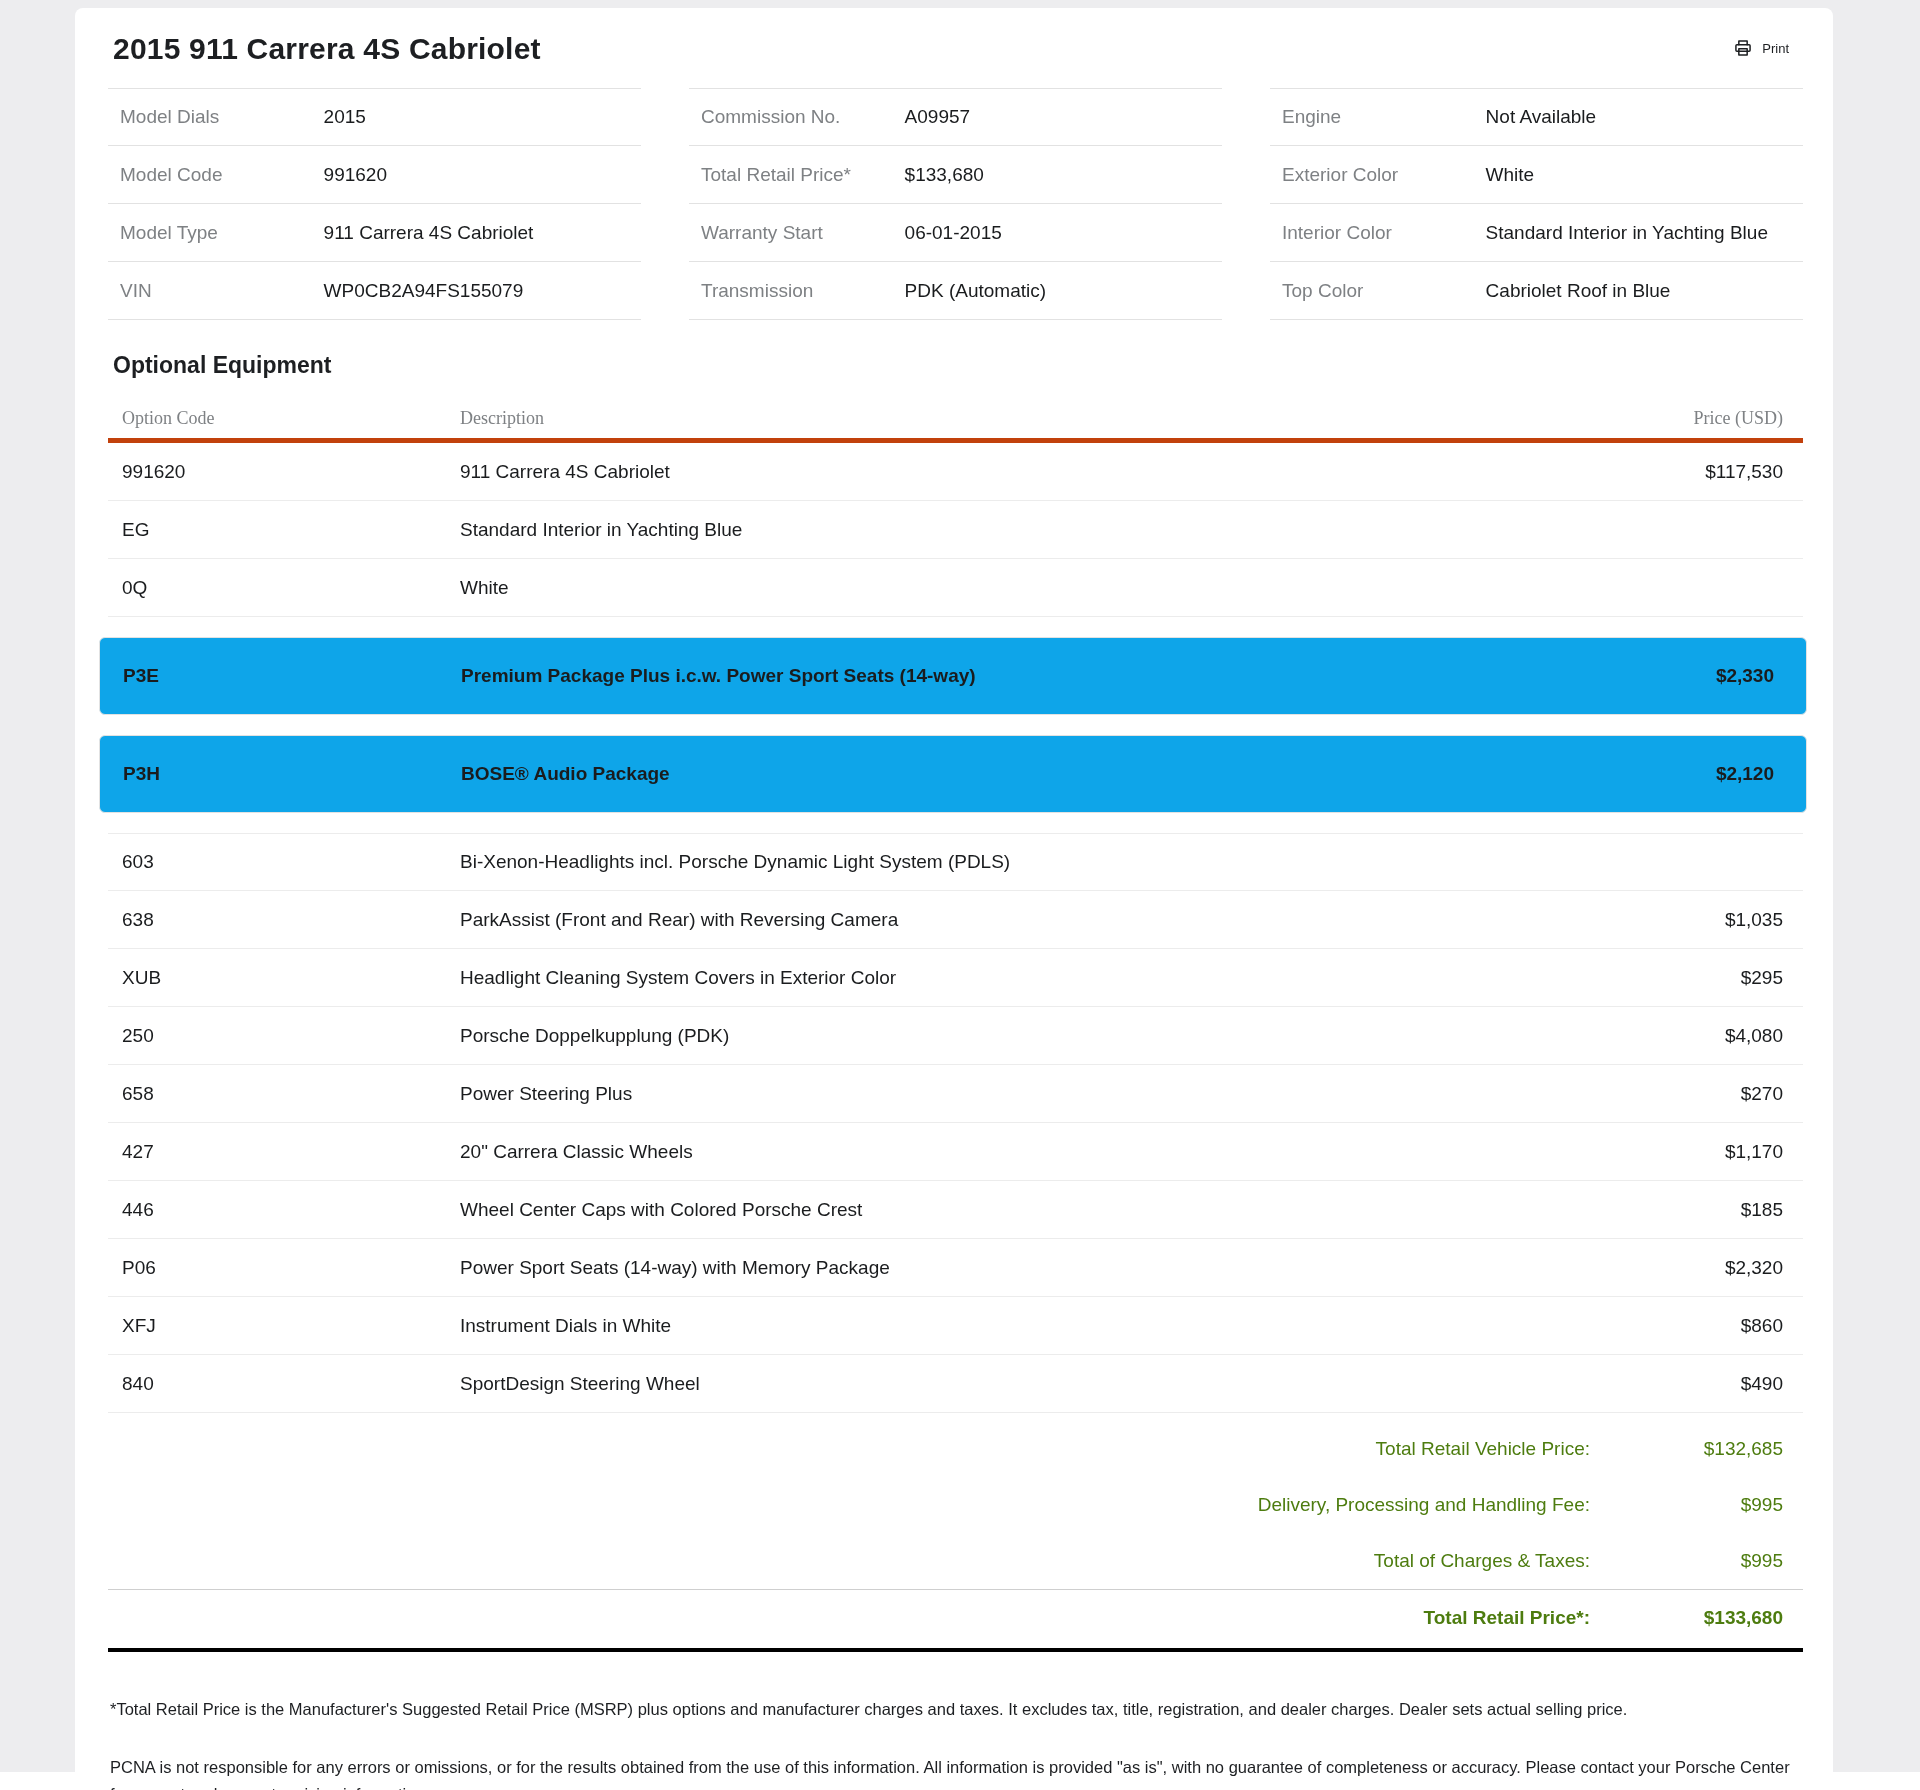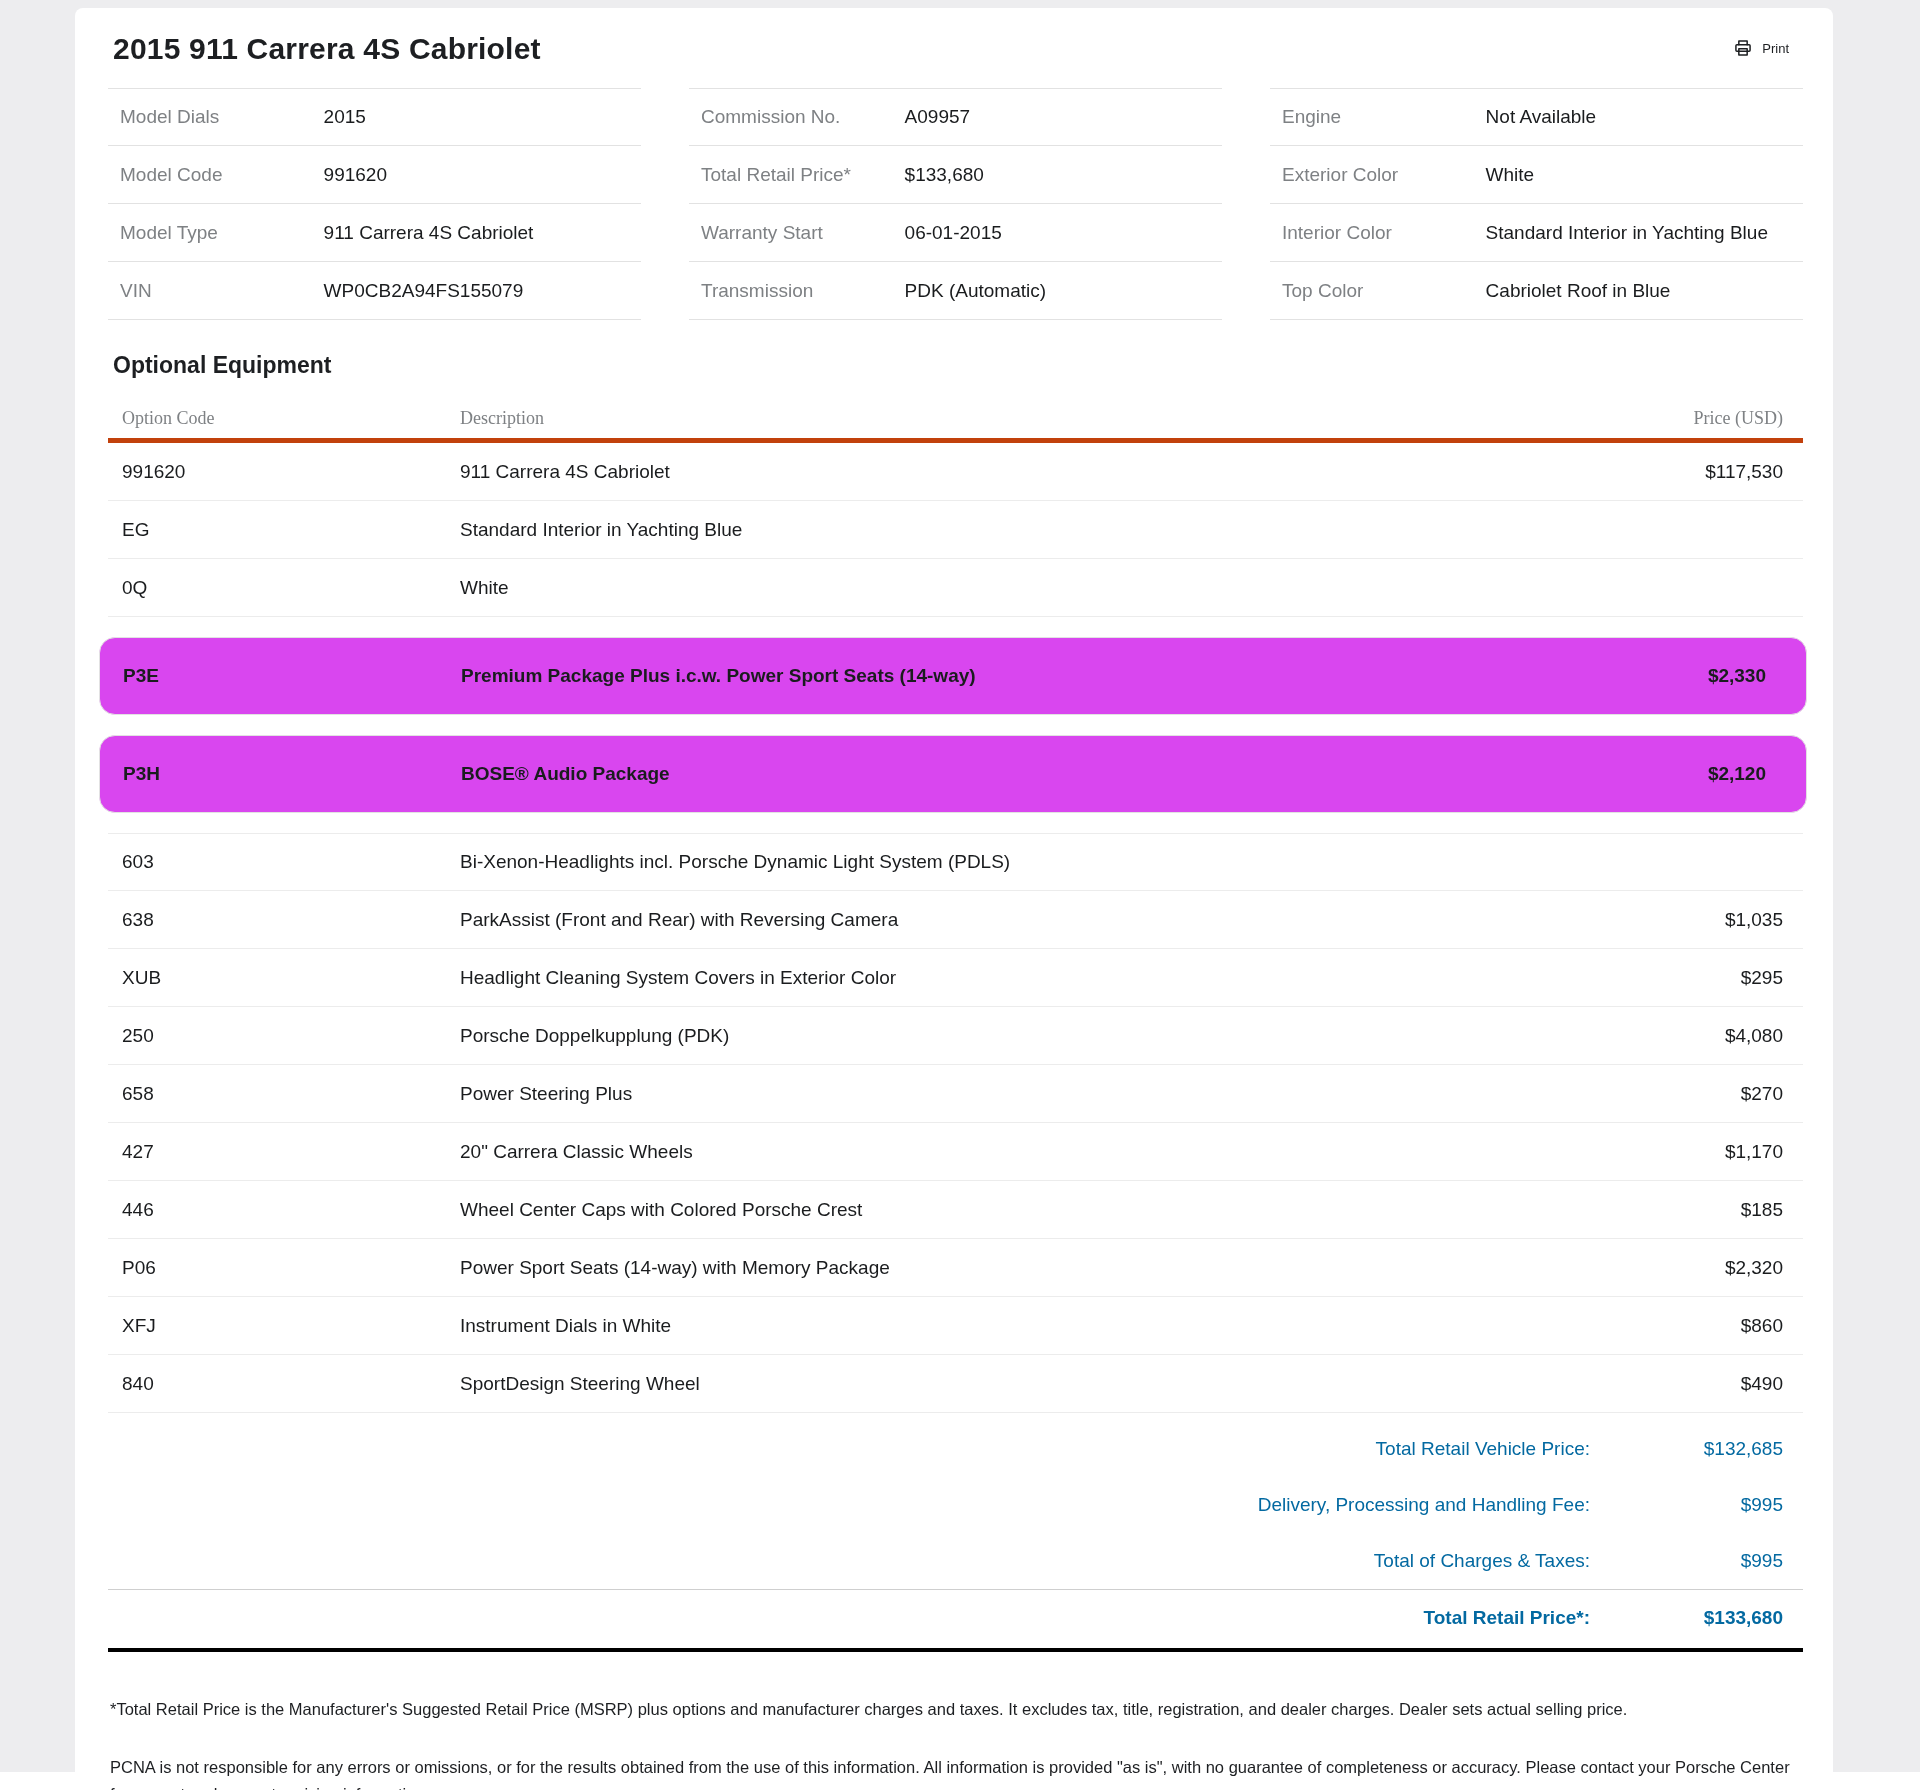--- a/index.html
+++ b/index.html
@@ -74,31 +74,31 @@
   .col-price { width: 220px; text-align: right; padding-right: 20px; flex-shrink: 0; }
   .eq-row {
     display: flex; align-items: center;
     height: 58px;
     border-bottom: 1px solid #ececec;
     font-size: 19px; color: #1a1c1e;
   }
   .eq-row.after-box { border-top: 1px solid #ececec; }
   .eq-box {
     border: 1px solid #e2e2e2;
-    border-radius: 16px;
+    border-radius: 6px;
     margin: 20px -4px 20px -9px;
-    padding: 0 20px 0 9px;
-    background: #d946ef;
+    padding: 0 12px 0 9px;
+    background: #0ea5e9;
   }
   .eq-box .eq-row { height: 76px; border-bottom: none; font-weight: bold; }
   
   .totals { margin-top: 8px; }
   .totals-row {
     display: flex; justify-content: flex-end; align-items: center;
-    height: 56px; font-size: 19px; color: #0369a1;
+    height: 56px; font-size: 19px; color: #4d7c0f;
   }
   .totals-row .t-value { width: 213px; text-align: right; padding-right: 20px; flex-shrink: 0; }
   .totals-row.bold { font-weight: bold; }
   .divider-thin  { height: 1px; background: #cfcfcf; margin-top: 0; }
   .divider-thick { height: 4px; background: #000000; margin-top: 2px; }
   
   .footnote-1 { margin: 46px 0 0 2px; font-size: 16.5px; line-height: 22px; color: #1d1f22; }
   .footnote-group { margin: 34px 0 0 2px; font-size: 16.5px; line-height: 27px; color: #1d1f22; }
   .footnote-group p { margin: 0; }
 </style>

